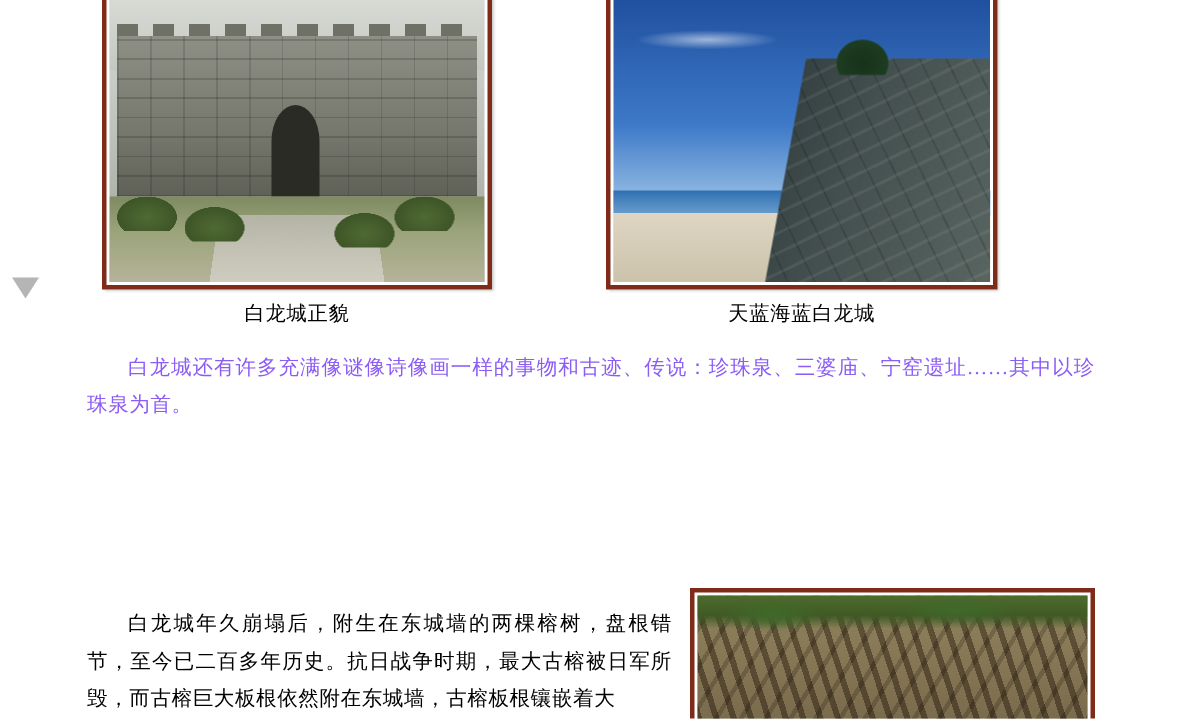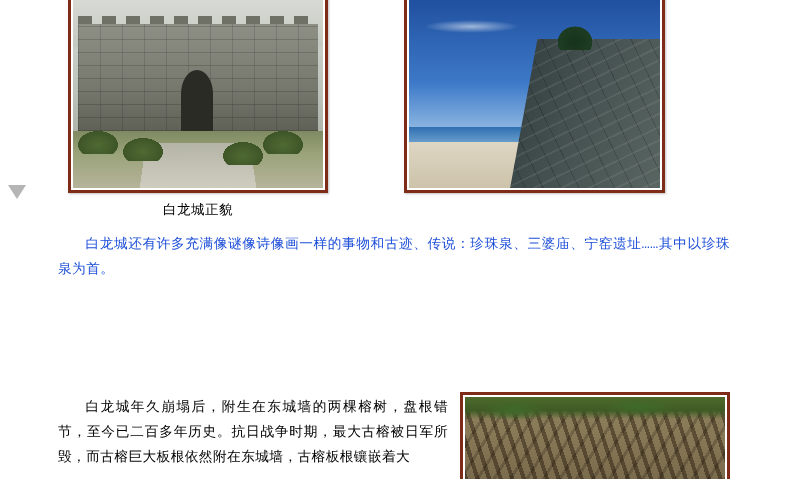--- a/index.html
+++ b/index.html
@@ -143,37 +143,37 @@
     position: absolute; left: 6%; top: 12%; width: 38%; height: 7%;
     background: radial-gradient(ellipse at 50% 50%, rgba(255,255,255,0.55) 0%, rgba(255,255,255,0) 70%);
   }
 
   
   .body-text {
     position: absolute;
     left: 58px;
     top: 232px;
     width: 672px;
-    font-family: Liberation Mono, monospace;
+    font-family: Liberation Serif, serif;
     font-size: 13.7px;
     line-height: 25px;
-    color: #1d4ed8;
+    color: #8b5cf6;
     text-align: justify;
     letter-spacing: 0.4px;
   }
   .body-text p {
     margin: 0 0 0 0;
     text-indent: 2em;
   }
 
   
   .lower-block {
     position: absolute;
     left: 58px;
-    top: 394px;
+    top: 404px;
     width: 390px;
     font-family: "DejaVu Sans", sans-serif;
     font-size: 13.7px;
     line-height: 25px;
     color: #000000;
     text-align: justify;
     letter-spacing: 0.4px;
   }
   .lower-block p { margin: 0; text-indent: 2em; }
 
@@ -242,20 +242,21 @@
     <div class="figure" id="fig-beach">
       <div class="frame">
         <div class="beach-art">
           <div class="cloud"></div>
           <div class="sea"></div>
           <div class="sand"></div>
           <div class="seawall"></div>
           <div class="tree"></div>
         </div>
       </div>
+      <div class="caption">天蓝海蓝白龙城</div>
     </div>
 
   </div>
 
   <div class="body-text">
     <p>白龙城还有许多充满像谜像诗像画一样的事物和古迹、传说：珍珠泉、三婆庙、宁窑遗址……其中以珍珠泉为首。</p>
   </div>
 
   <div class="lower-block">
     <p>白龙城年久崩塌后，附生在东城墙的两棵榕树，盘根错节，至今已二百多年历史。抗日战争时期，最大古榕被日军所毁，而古榕巨大板根依然附在东城墙，古榕板根镶嵌着大</p>

